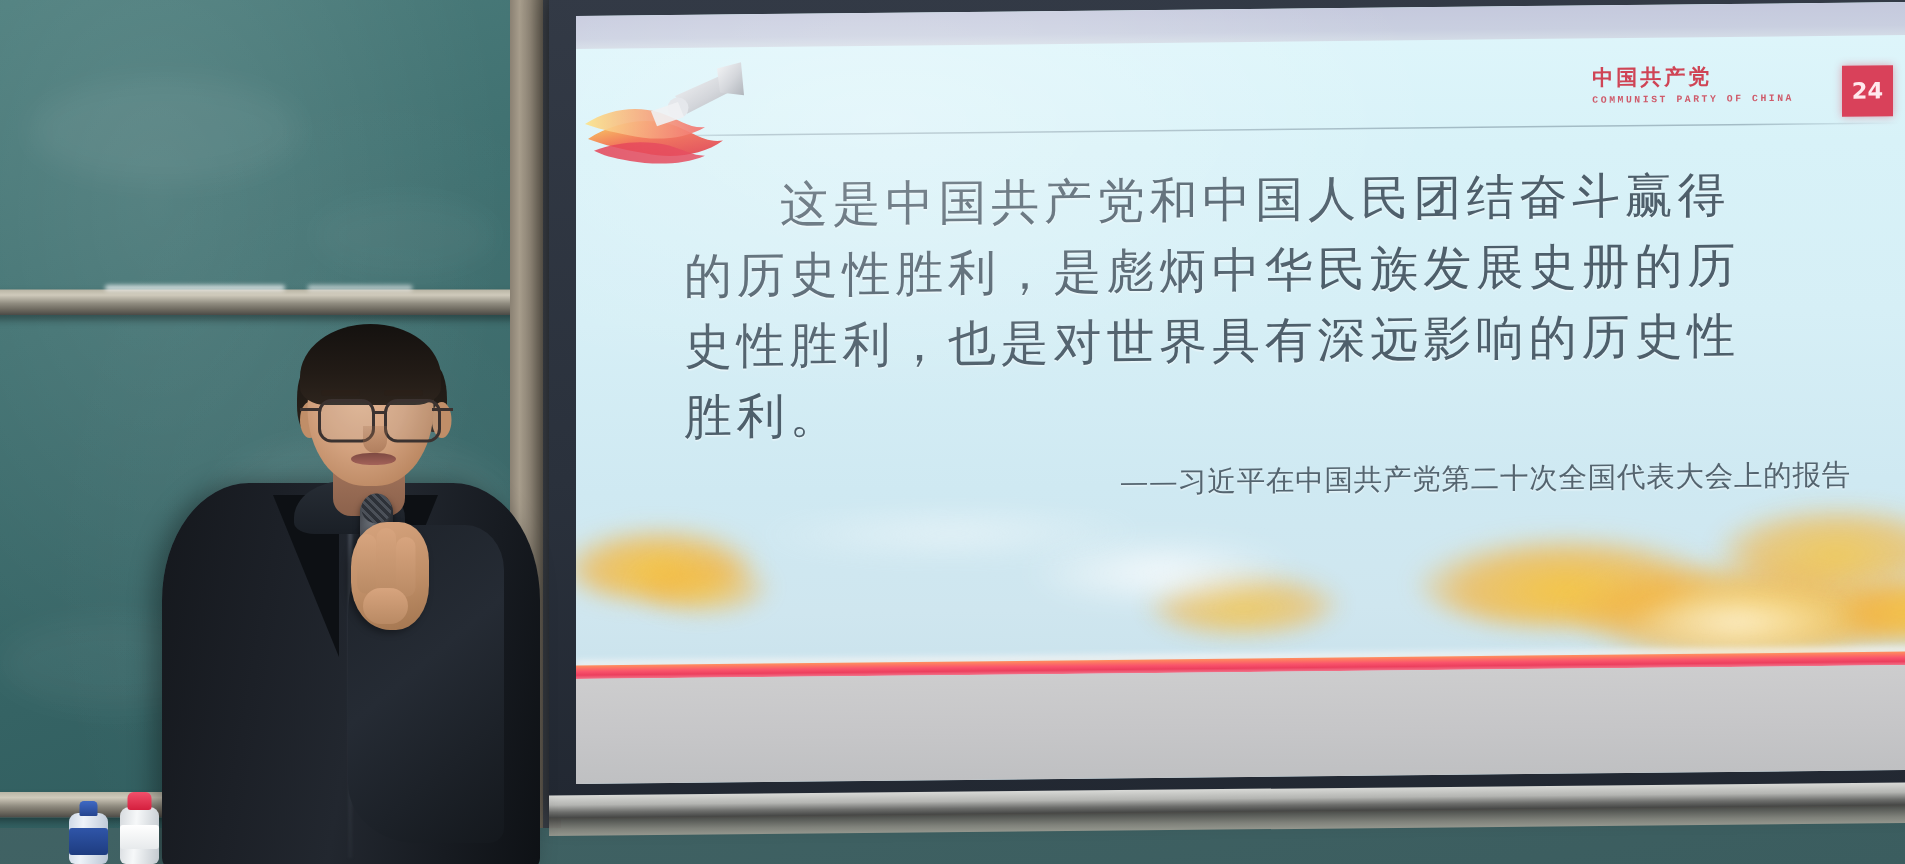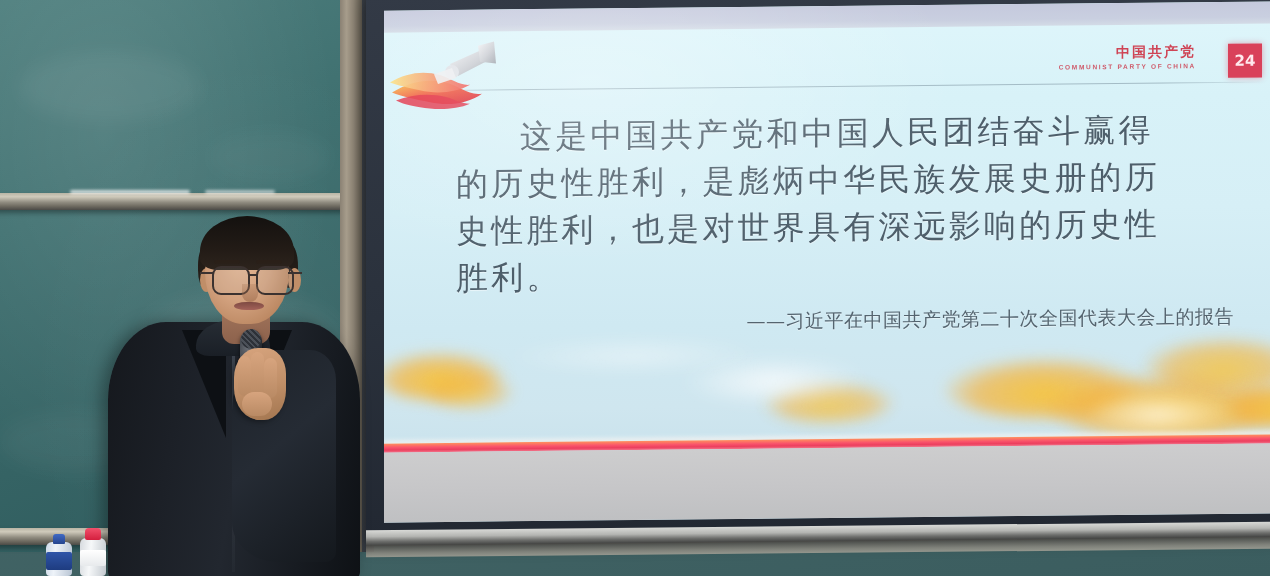--- a/index.html
+++ b/index.html
@@ -147,37 +147,37 @@
     left: 18px;
     right: 10px;
     top: 58px;
     height: 1px;
     background: linear-gradient(90deg, rgba(150,170,180,0) 0%, rgba(135,158,170,.65) 12%, rgba(135,158,170,.65) 88%, rgba(150,170,180,0) 100%);
   }
   .brand-block {
     position: absolute;
     right: 80px;
     top: 20px;
-    text-align: right;
+    text-align: left;
     line-height: 1;
   }
   .brand-cn {
     font-size: 14px;
     font-weight: 700;
     color: #cf4455;
     letter-spacing: 2px;
     font-family: "DejaVu Sans", sans-serif;
   }
   .brand-en {
     margin-top: 5px;
     font-size: 6.5px;
     font-weight: 700;
     color: #cf5a6a;
     letter-spacing: 1.7px;
-    font-family: Liberation Sans, sans-serif;
+    font-family: Liberation Mono, monospace;
   }
   .page-badge {
     position: absolute;
     right: 14px;
     top: 20px;
     width: 34px;
     height: 34px;
     background: #d9415a;
     color: #ffe9ed;
     font-size: 15px;

